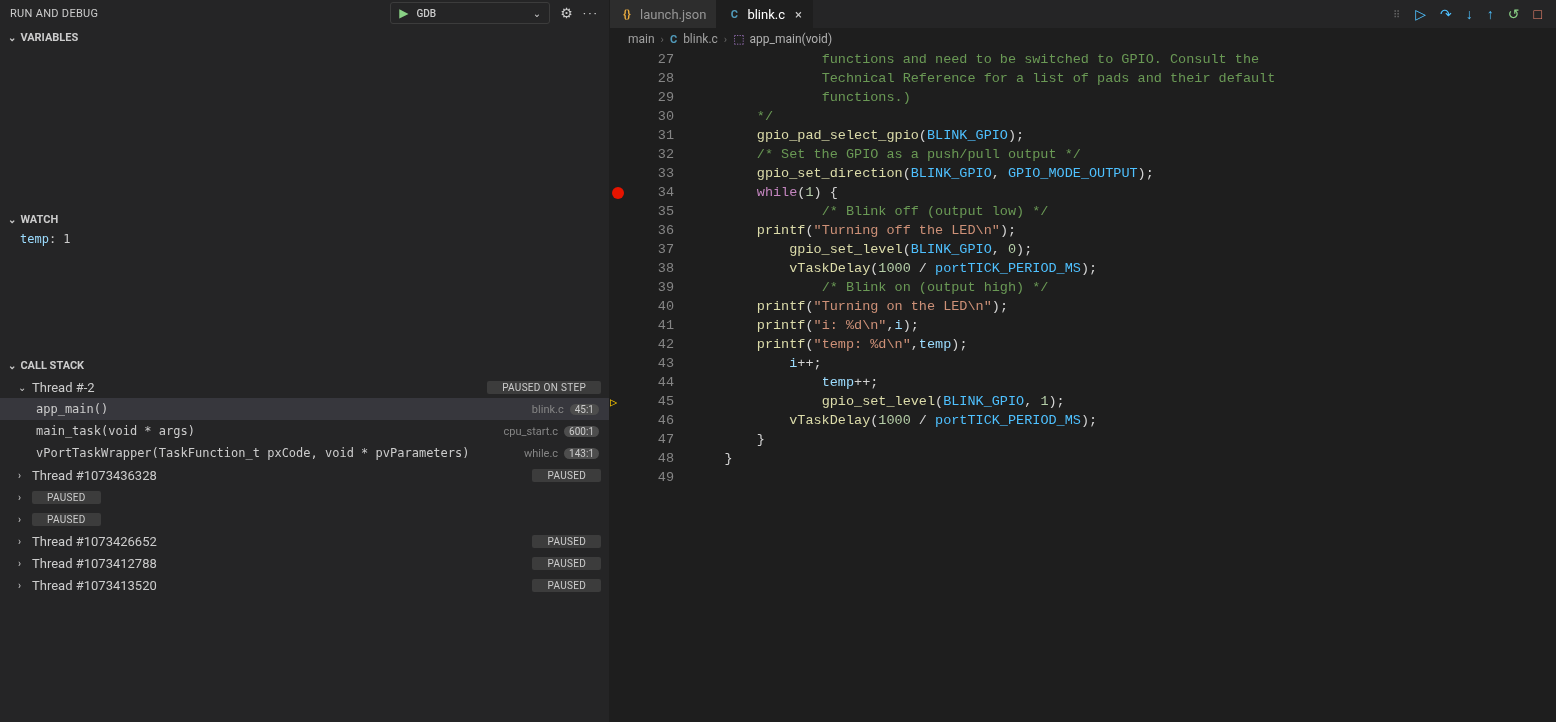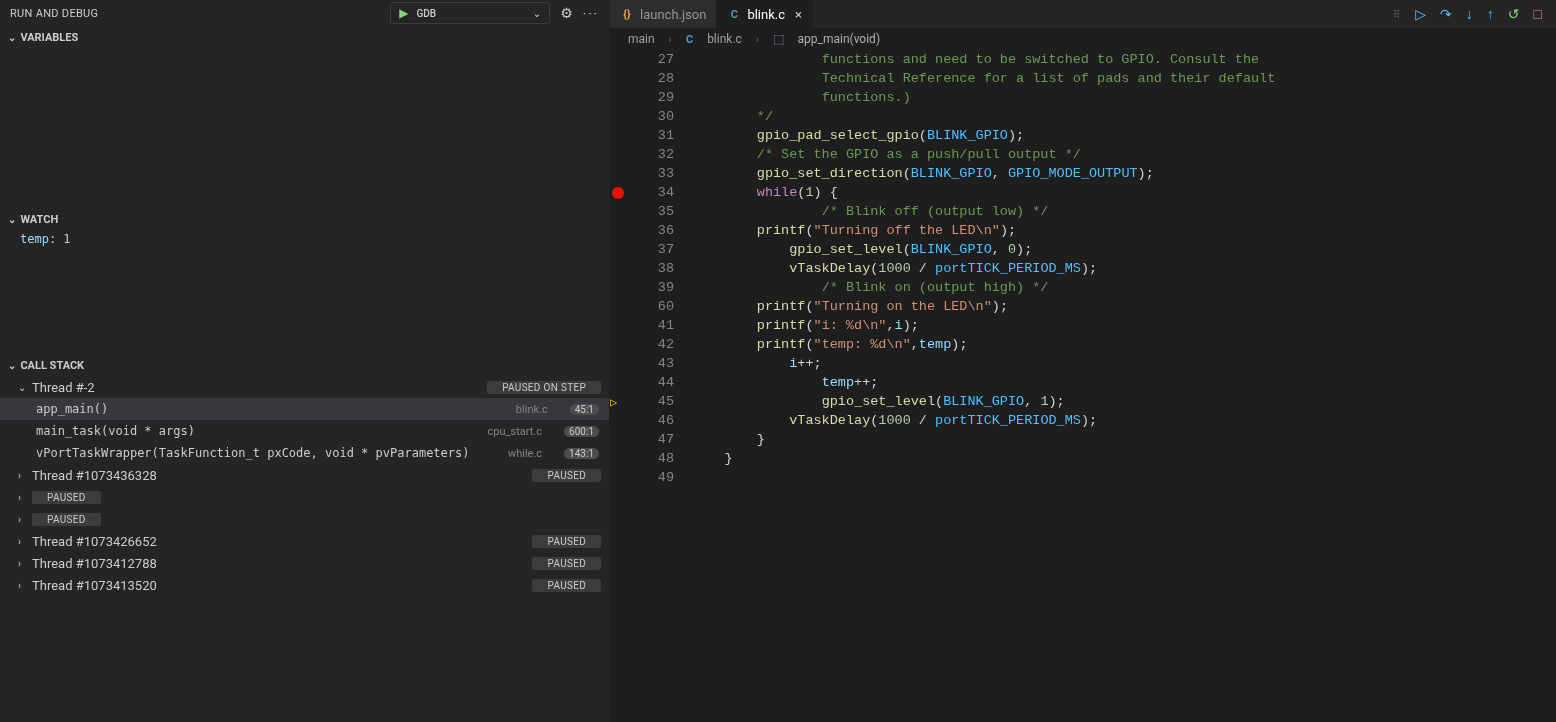--- a/index.html
+++ b/index.html
@@ -31,21 +31,21 @@
 .watch-item{padding:2px 0 2px 20px; font-family:Consolas,monospace; font-size:12px;}
 .watch-item .wname{color:#9cdcfe;}
 .watch-item .wcolon{color:#ccc;}
 .watch-item .wval{color:#ccc;}
 
 .callstack-area{flex:1; overflow:auto;}
 .thread-row{height:22px; display:flex; align-items:center; padding:0 8px 0 18px; cursor:pointer;}
 .thread-row .twist{margin-right:4px; font-size:10px; color:#ccc; width:10px; display:inline-block;}
 .thread-label{flex:1;}
 .badge{background:#3c3c3c; color:#ccc; border-radius:2px; font-size:10px; padding:1px 15px; text-transform:uppercase; letter-spacing:0.3px;}
-.badge-small{background:#4d4d4d; color:#ccc; border-radius:6px; font-size:10px; padding:0px 5px; margin-left:22px;}
+.badge-small{background:#4d4d4d; color:#ccc; border-radius:6px; font-size:10px; padding:0px 5px; margin-left:6px;}
 .frame-row{height:22px; display:flex; align-items:center; padding:0 10px 0 36px; cursor:pointer;}
 .frame-row.selected{background:#37373d;}
 .frame-name{flex:1; font-family:Consolas,monospace; font-size:12px;}
 .frame-file{color:#858585; font-size:11px;}
 
 
 .tab-bar{height:28px; background:#252526; display:flex; align-items:stretch;}
 .tab{display:flex; align-items:center; gap:6px; padding:0 10px; background:#2d2d2d; border-right:1px solid #1e1e1e; cursor:pointer; font-size:13px; color:#969696;}
 .tab.active{background:#1e1e1e; color:#ffffff;}
 .tab .ticon{width:14px;height:14px; display:inline-flex; align-items:center; justify-content:center; font-size:11px; font-weight:700;}
@@ -56,21 +56,21 @@
 .debug-toolbar{display:flex; align-items:center; gap:14px; padding:0 14px;}
 .grip{color:#666; font-size:10px; letter-spacing:1px;}
 .dbg-icon{font-size:14px; cursor:pointer;}
 .ic-continue{color:#4fc1ff;}
 .ic-stepover{color:#4fc1ff;}
 .ic-stepin{color:#4fc1ff;}
 .ic-stepout{color:#4fc1ff;}
 .ic-restart{color:#89d185;}
 .ic-stop{color:#f48771;}
 
-.breadcrumb{height:22px; display:flex; align-items:center; padding:0 18px; font-size:12px; color:#a0a0a0; gap:10px;}
+.breadcrumb{height:22px; display:flex; align-items:center; padding:0 18px; font-size:12px; color:#a0a0a0; gap:2px;}
 .breadcrumb .sep{color:#666; margin:0 4px; font-size:11px;}
 .bc-icon{color:#519aba; font-weight:700; font-size:11px; margin-right:4px;}
 .bc-fn{color:#b0b0b0;}
 .bc-fnicon{color:#b180d7; margin-right:3px; font-size:12px;}
 
 .editor{flex:1; display:flex; font-family:Consolas,'Courier New',monospace; font-size:13.5px; line-height:19px; overflow:hidden;}
 .gutter{width:66px; text-align:right; color:#858585; padding-right:18px; position:relative; user-select:none;}
 .gline{height:19px;}
 .glyph-col{width:16px; position:relative;}
 .glyph{position:absolute; left:2px; width:12px; height:12px; border-radius:50%;}
@@ -255,21 +255,21 @@
         <div class="gline">30</div>
         <div class="gline">31</div>
         <div class="gline">32</div>
         <div class="gline">33</div>
         <div class="gline">34</div>
         <div class="gline">35</div>
         <div class="gline">36</div>
         <div class="gline">37</div>
         <div class="gline">38</div>
         <div class="gline">39</div>
-        <div class="gline">60</div>
+        <div class="gline">40</div>
         <div class="gline">41</div>
         <div class="gline">42</div>
         <div class="gline">43</div>
         <div class="gline">44</div>
         <div class="gline">45</div>
         <div class="gline">46</div>
         <div class="gline">47</div>
         <div class="gline">48</div>
         <div class="gline">49</div>
       </div>

